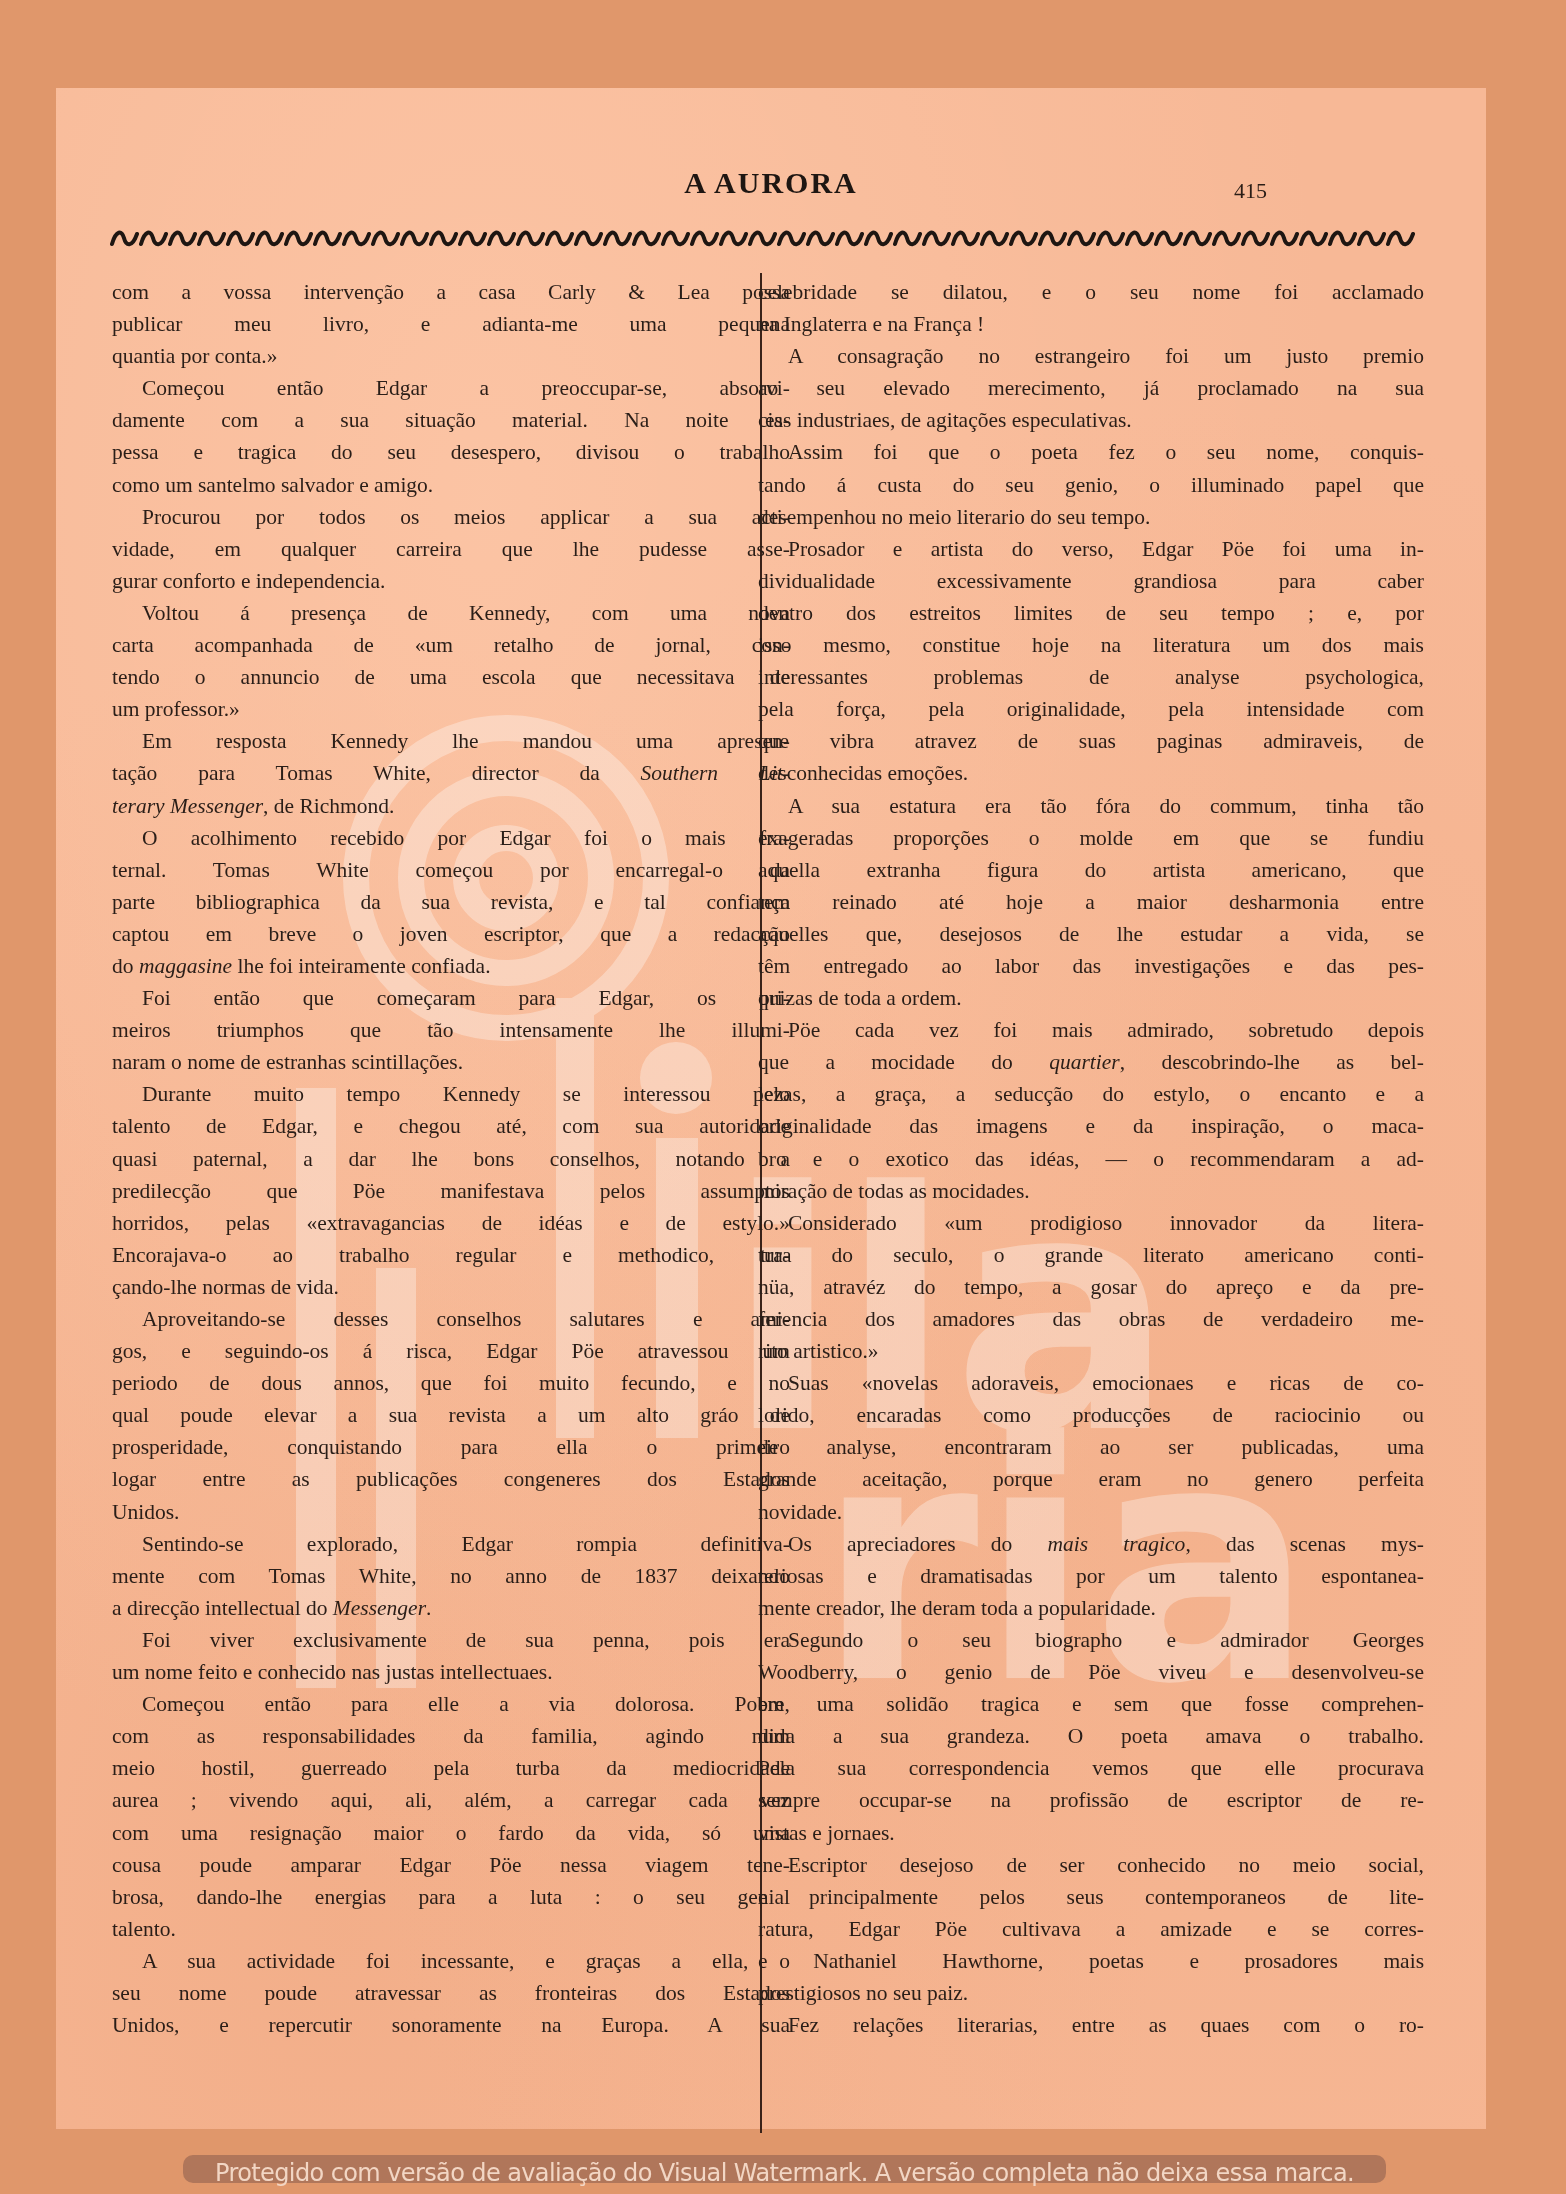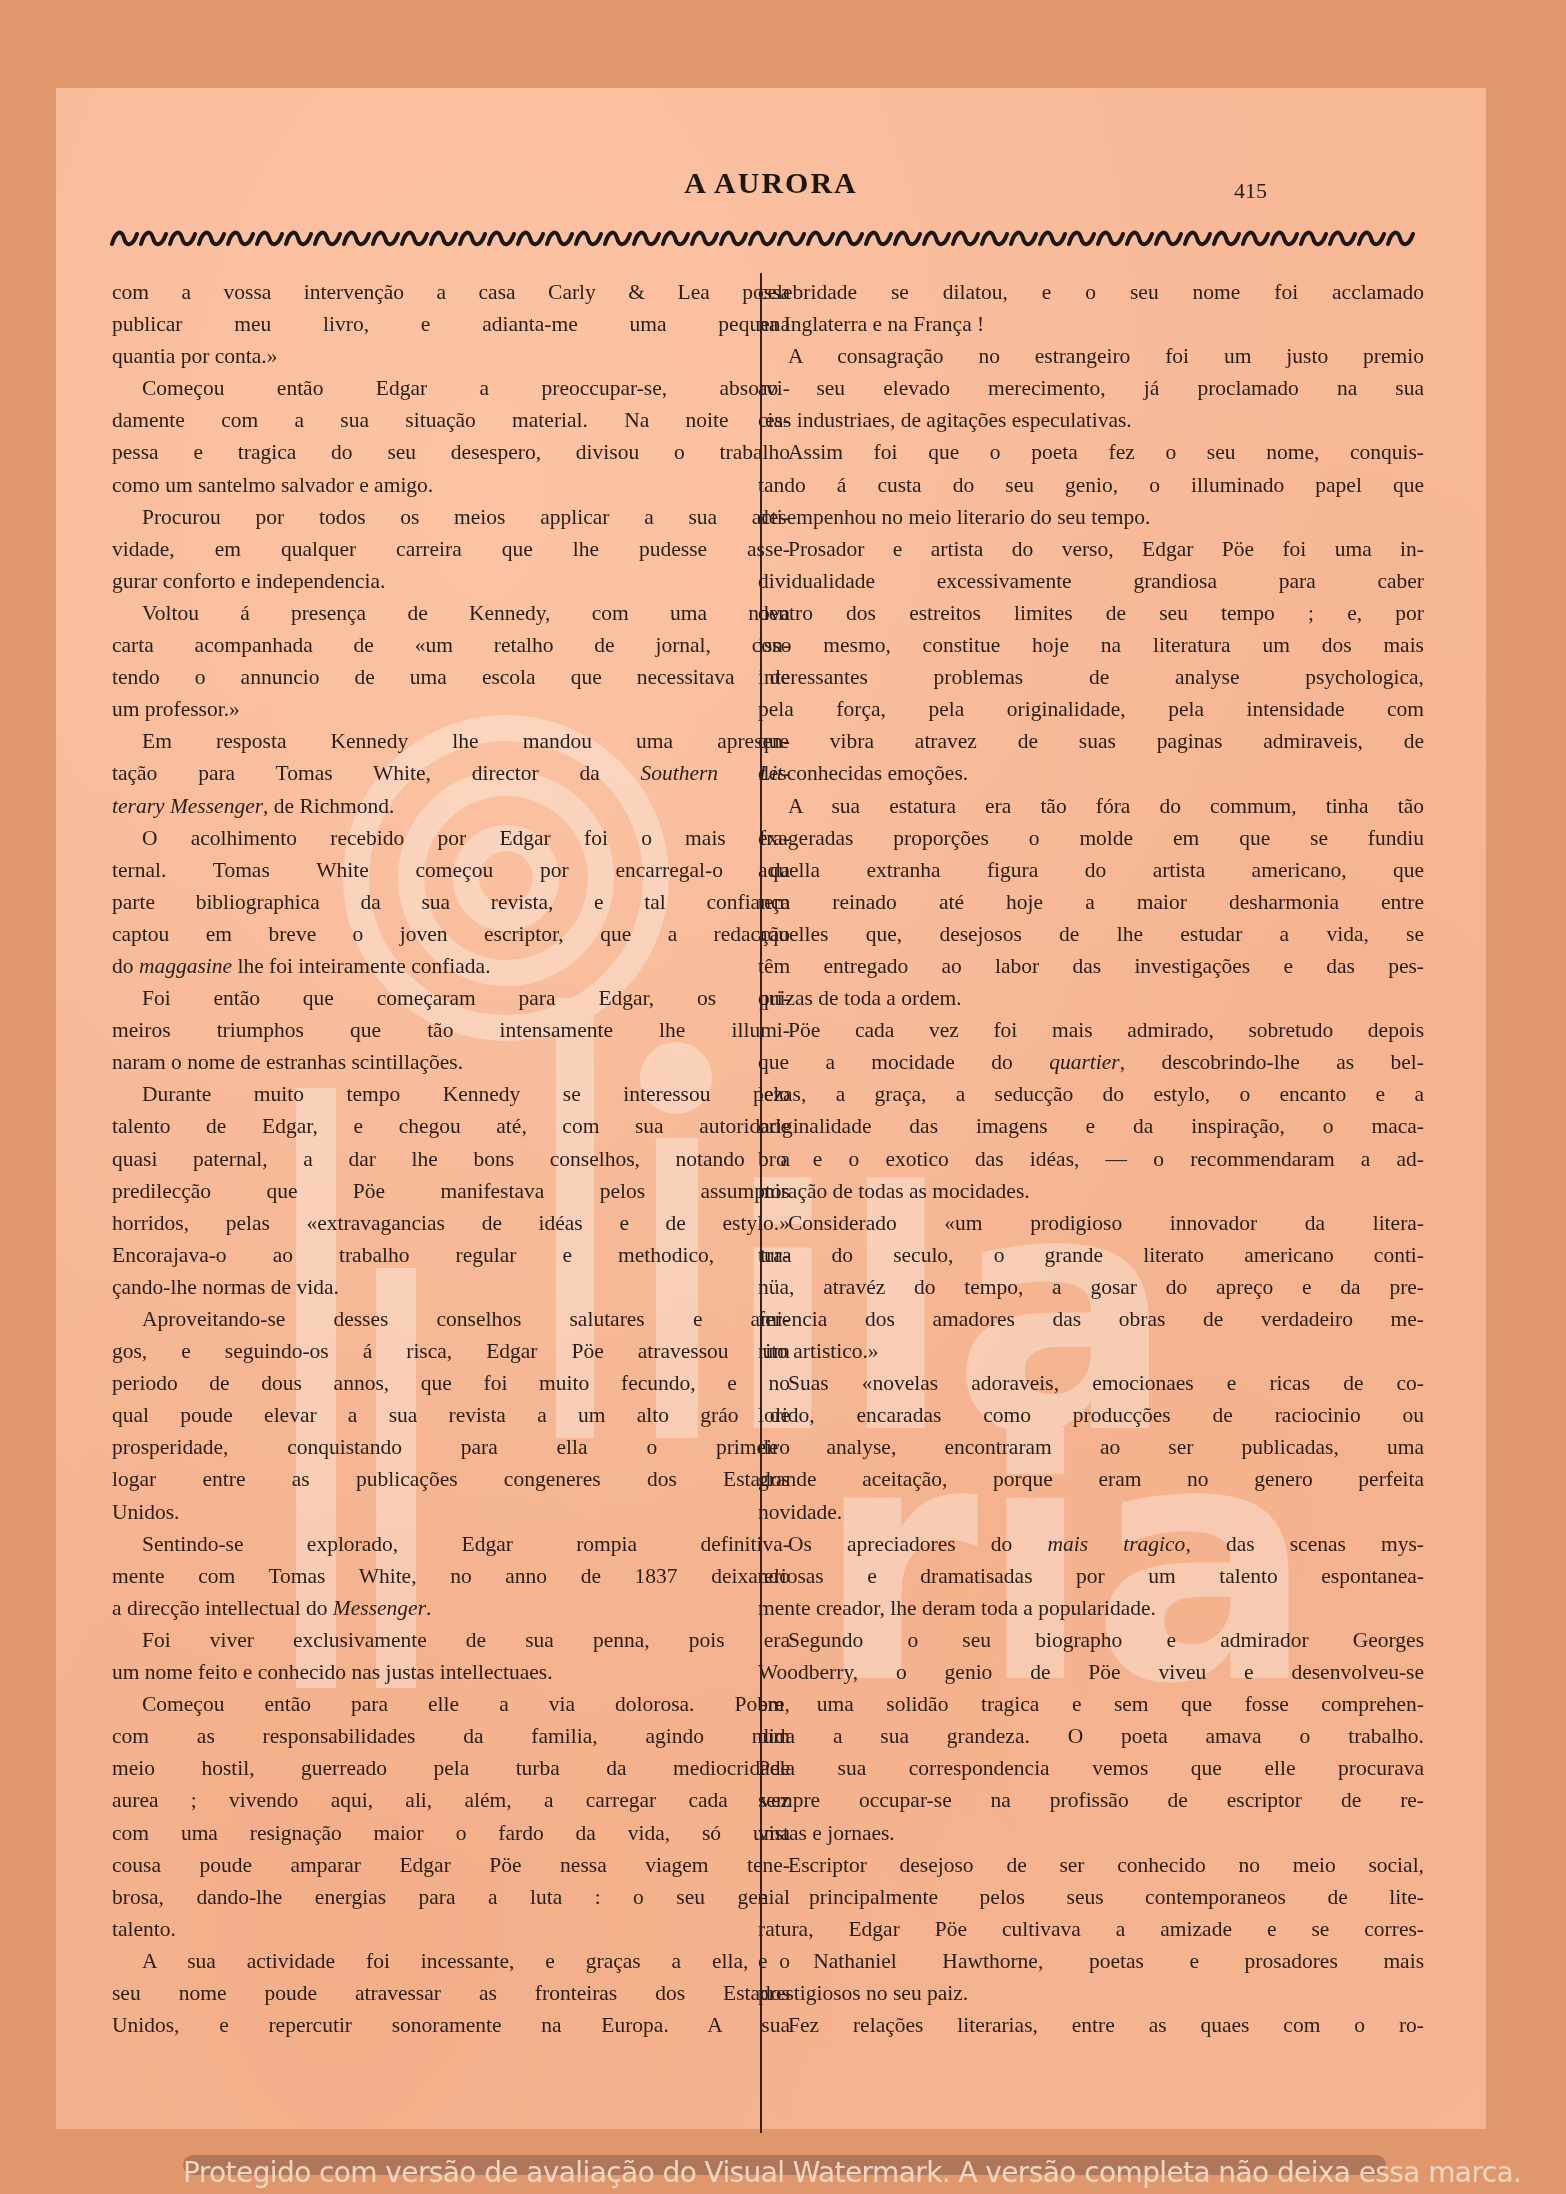--- a/index.html
+++ b/index.html
@@ -42,24 +42,24 @@
   .column .line.first { padding-left: 30px; }
   .col-divider {
     position: absolute; left: 704px; top: 185px; width: 2px; height: 1860px;
     background: #3a2218;
   }
   .watermark-logo {
     position: absolute; left: 200px; top: 580px; width: 1050px; height: 1020px;
     pointer-events: none; opacity: 0.32;
   }
   .banner {
-    position: absolute; left: 183px; top: 2155px; width: 1203px; height: 20px;
+    position: absolute; left: 183px; top: 2155px; width: 1203px; height: 28px;
     background: #b0765a; border-radius: 10px;
     color: #f2d6c4; font-family: "DejaVu Sans", sans-serif;
-    font-size: 28px; line-height: 36px; text-align: center;
+    font-size: 24px; line-height: 36px; text-align: center;
     letter-spacing: -0.6px; white-space: nowrap;
   }
 </style>
 </head>
 <body>
 
 <div class="page">
 
   <svg class="watermark-logo" viewBox="0 0 1050 1020">
     <g fill="none" stroke="#ffffff" stroke-width="26">

